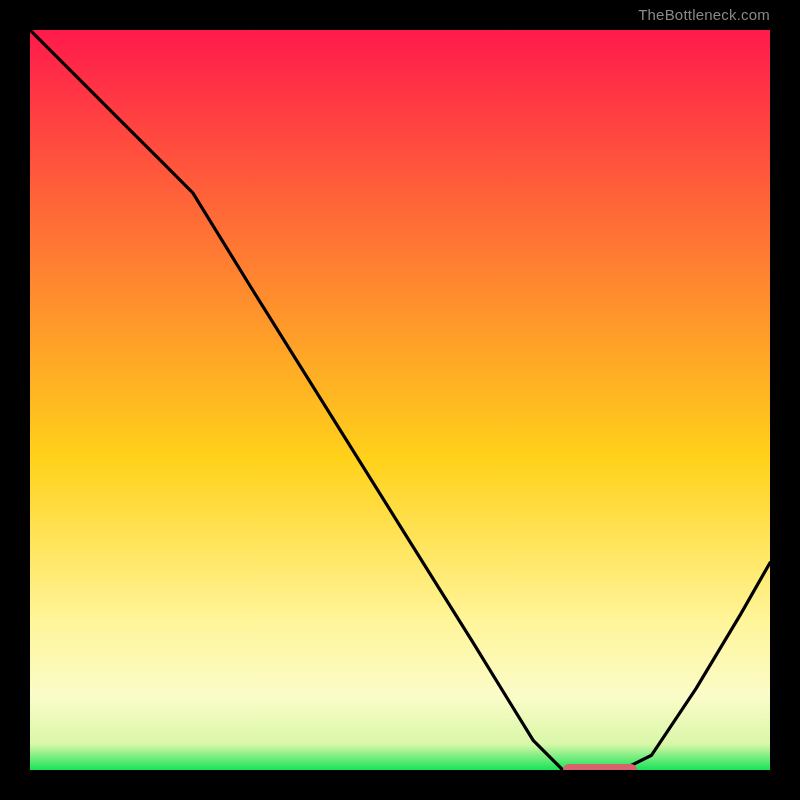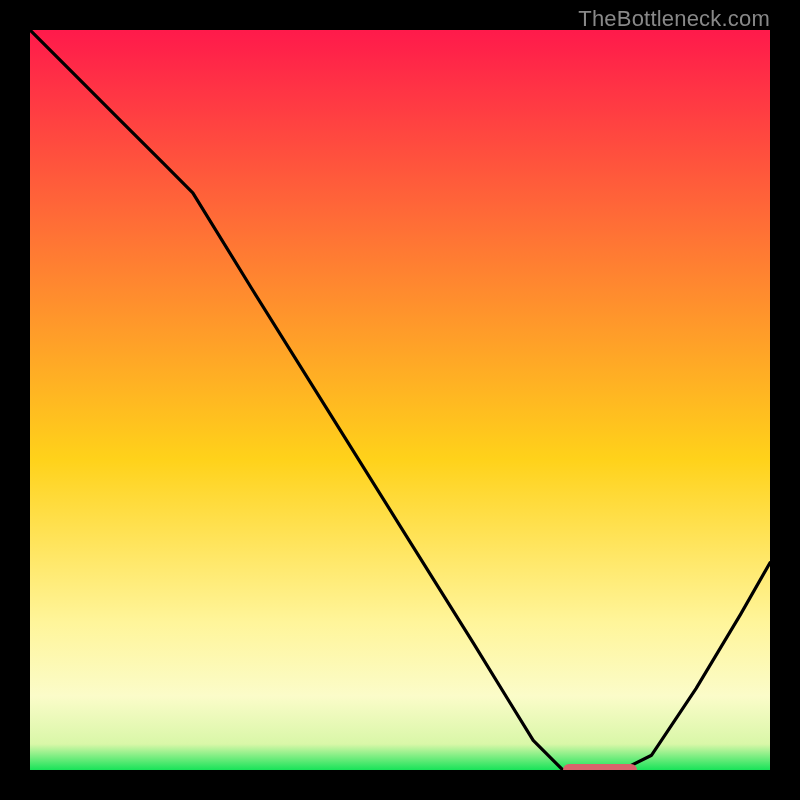--- a/index.html
+++ b/index.html
@@ -31,21 +31,21 @@
   .curve {
     position: absolute;
     inset: 0;
   }
   .watermark {
     position: absolute;
     top: 6px;
     right: 30px;
     color: #888;
     font-family: Arial, Helvetica, sans-serif;
-    font-size: 22px;
+    font-size: 15px;
     letter-spacing: 0.2px;
   }
   .marker {
     position: absolute;
     height: 12px;
     border-radius: 6px;
     background: #d9636c;
   }
 </style>
 </head>

